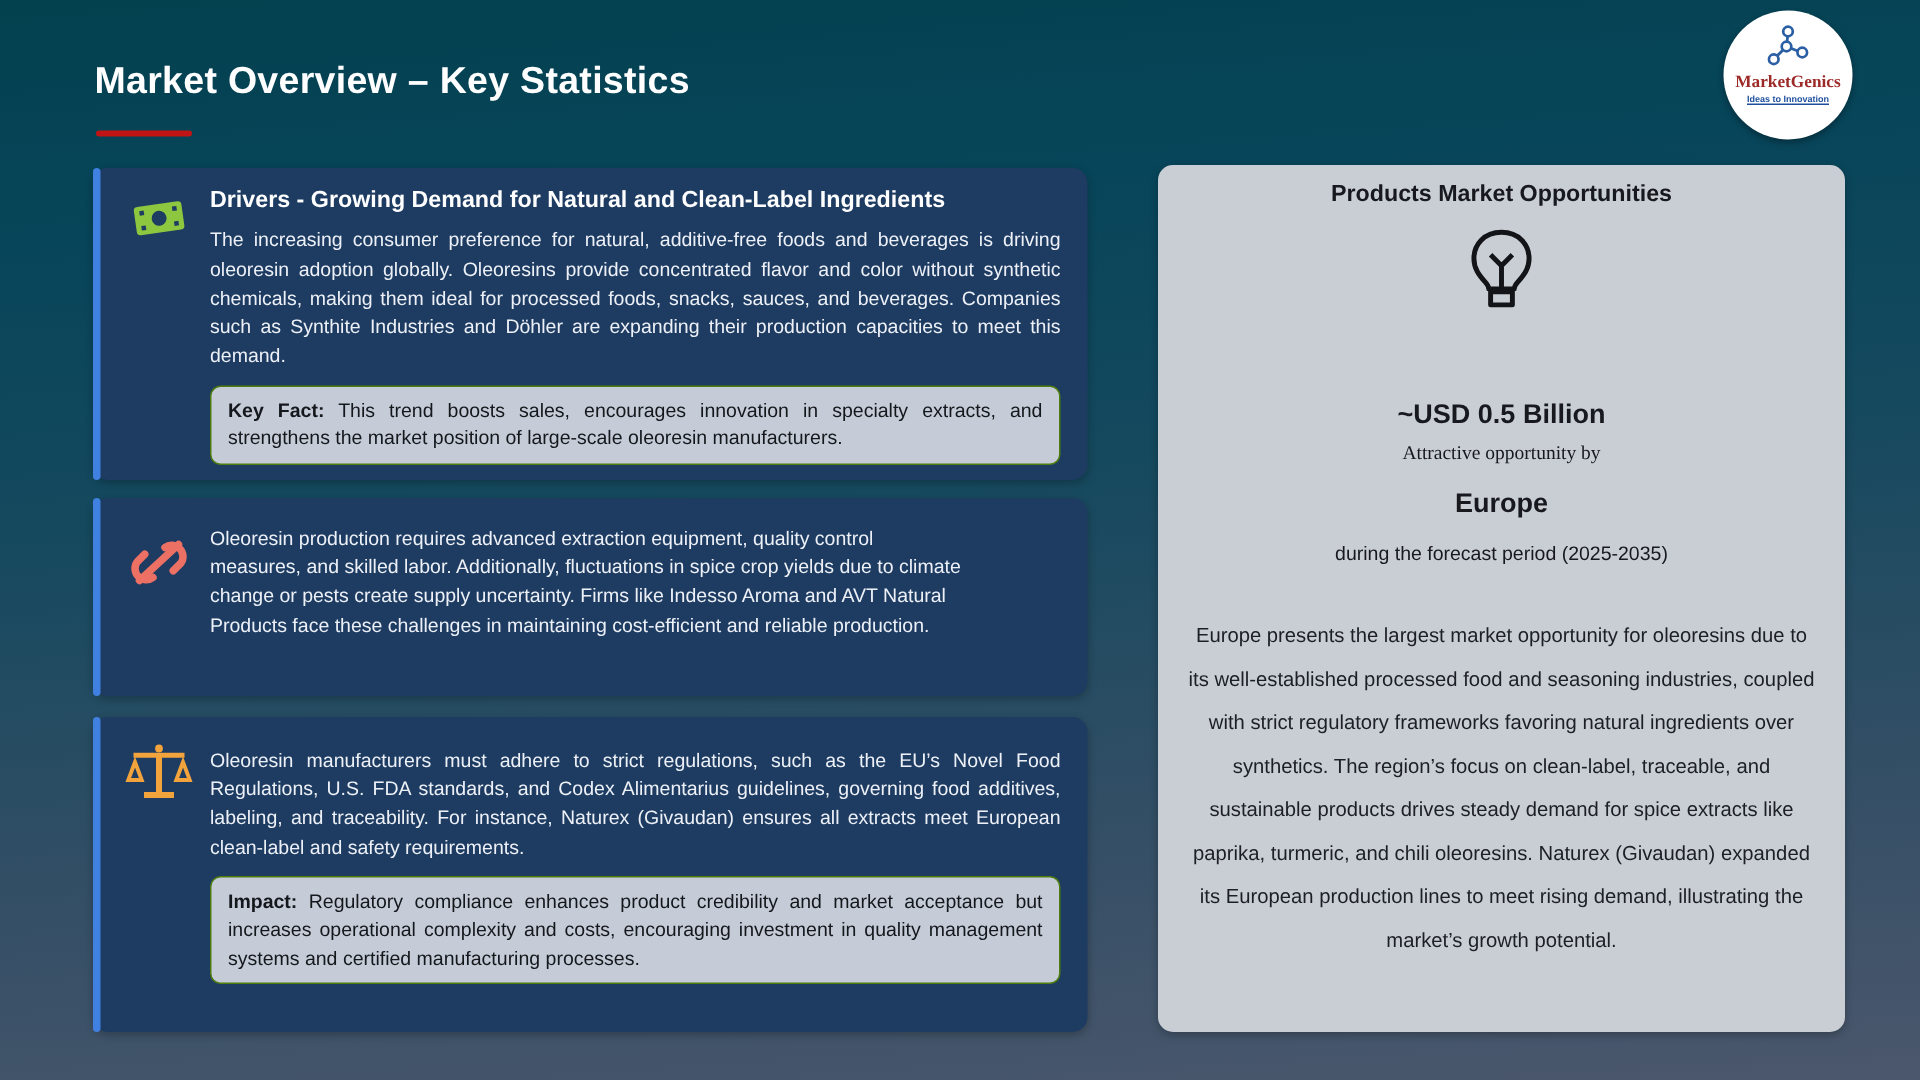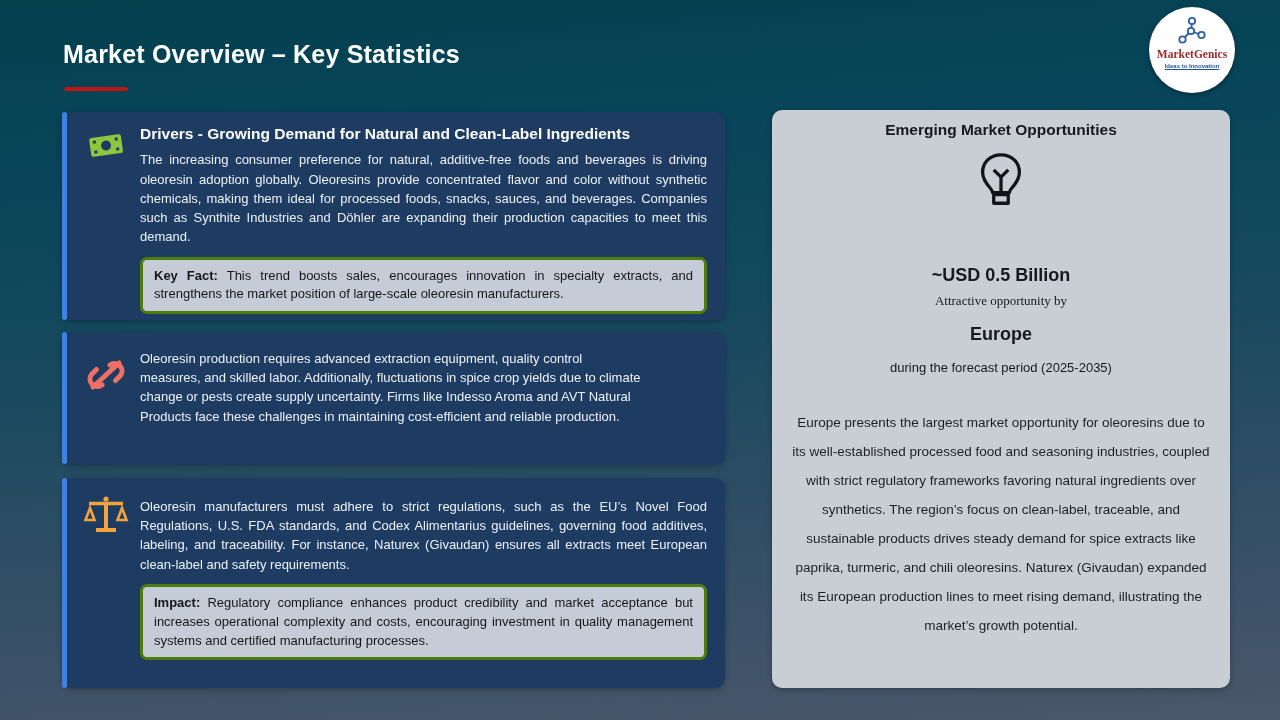--- a/index.html
+++ b/index.html
@@ -53,21 +53,21 @@
   .card-2 .card-icon{top:22px;}
   .card-heading{
     margin:0;font-size:15.5px;font-weight:bold;color:#ffffff;line-height:1.25;
   }
   .card-body{
     margin:7px 0 0 0;font-size:13px;line-height:1.48;color:#edf1f7;
     text-align:justify;
   }
   .card-2 .card-body{text-align:left;max-width:505px;margin-top:5px;}
   .callout{
-    margin-top:10px;background:#c6ccd7;border:3px solid #4d7c0f;
+    margin-top:10px;background:#c6ccd7;border:1px solid #4d7c0f;
     border-radius:7px;padding:7px 11px;
     font-size:13px;line-height:1.45;color:#14171c;text-align:justify;
   }
   .callout-label{font-weight:bold;}
   
   .panel{
     position:absolute;left:772px;top:110px;width:458px;height:578px;
     box-sizing:border-box;background:#c9ced5;border-radius:10px;
     text-align:center;color:#17191e;
     box-shadow:0 2px 6px rgba(0,0,0,.25);
@@ -154,21 +154,21 @@
       </svg>
     </span>
     <p class="card-body">Oleoresin manufacturers must adhere to strict regulations, such as the EU’s Novel Food Regulations, U.S. FDA standards, and Codex Alimentarius guidelines, governing food additives, labeling, and traceability. For instance, Naturex (Givaudan) ensures all extracts meet European clean-label and safety requirements.</p>
     <div class="callout">
       <span class="callout-label">Impact:</span>
       <span>Regulatory compliance enhances product credibility and market acceptance but increases operational complexity and costs, encouraging investment in quality management systems and certified manufacturing processes.</span>
     </div>
   </article>
 
   <aside class="panel">
-    <h2 class="panel-title">Emerging Market Opportunities</h2>
+    <h2 class="panel-title">Products Market Opportunities</h2>
     <div class="panel-bulb">
       <svg width="50" height="60" viewBox="0 0 50 62">
         <g stroke="#121418" stroke-width="3.4" fill="none" stroke-linejoin="round">
           <path d="M25 4 C13 4 6 12.5 6 22 c0 7 3.5 11.5 8 16.5 1.3 1.5 2.2 2.8 2.2 4.5 h17.6 c0 -1.7 .9 -3 2.2 -4.5 4.5 -5 8 -9.5 8 -16.5 C44 12.5 37 4 25 4 Z"></path>
           <path d="M25 42 V27 M25 27 L17.5 19.5 M25 27 L32.5 19.5"></path>
           <rect x="17.5" y="45" width="15" height="9"></rect>
         </g>
       </svg>
     </div>
     <div class="panel-value">~USD 0.5 Billion</div>

